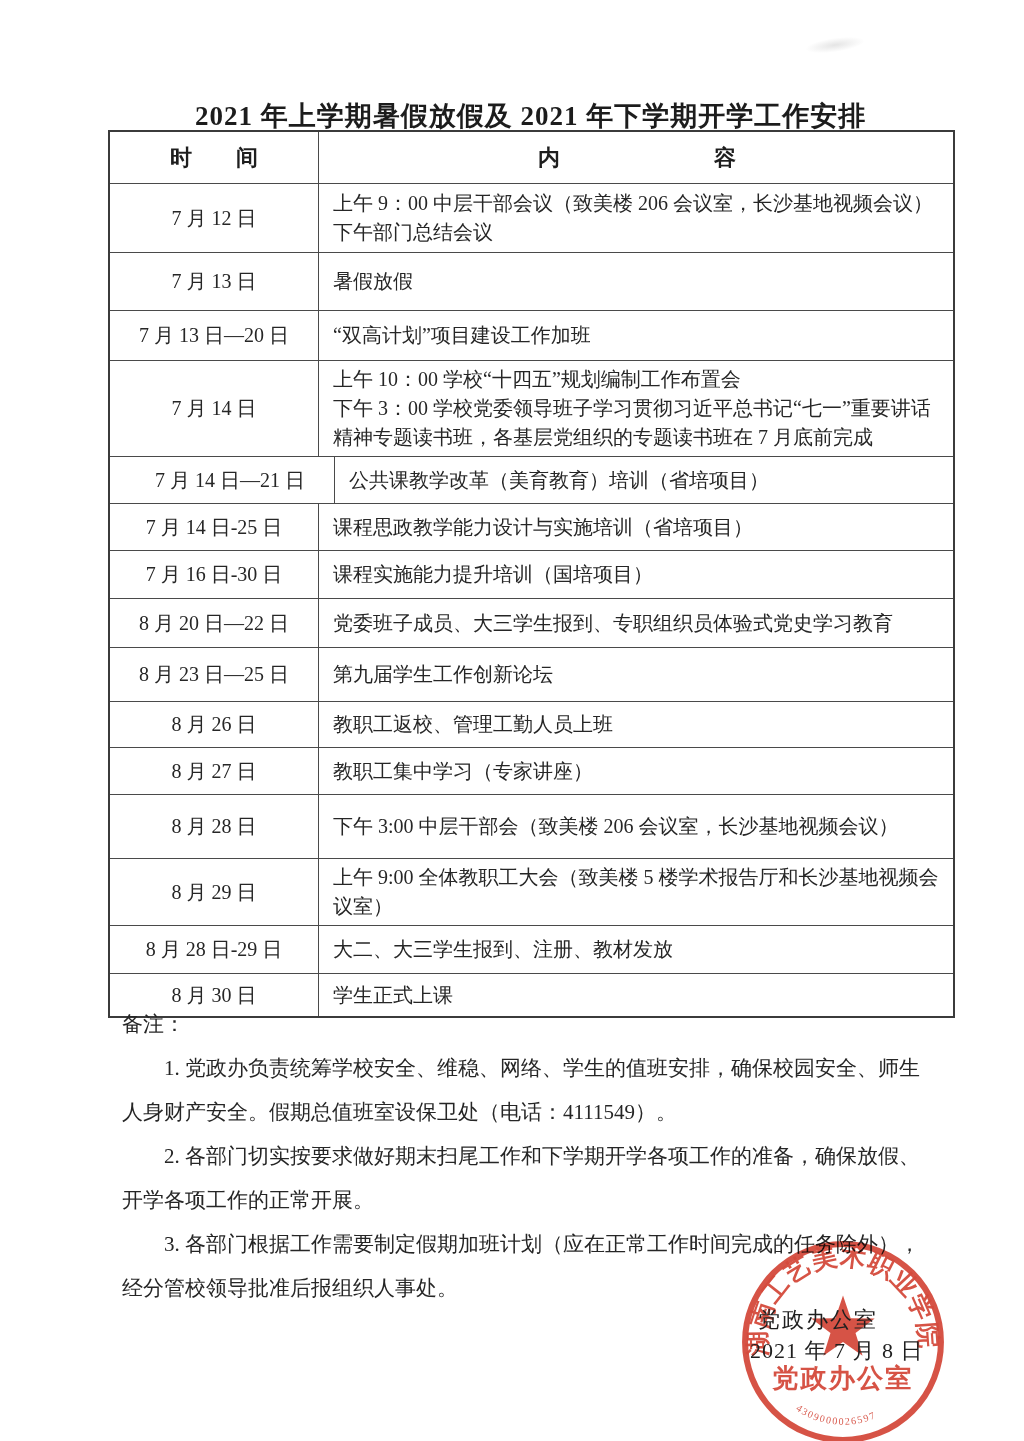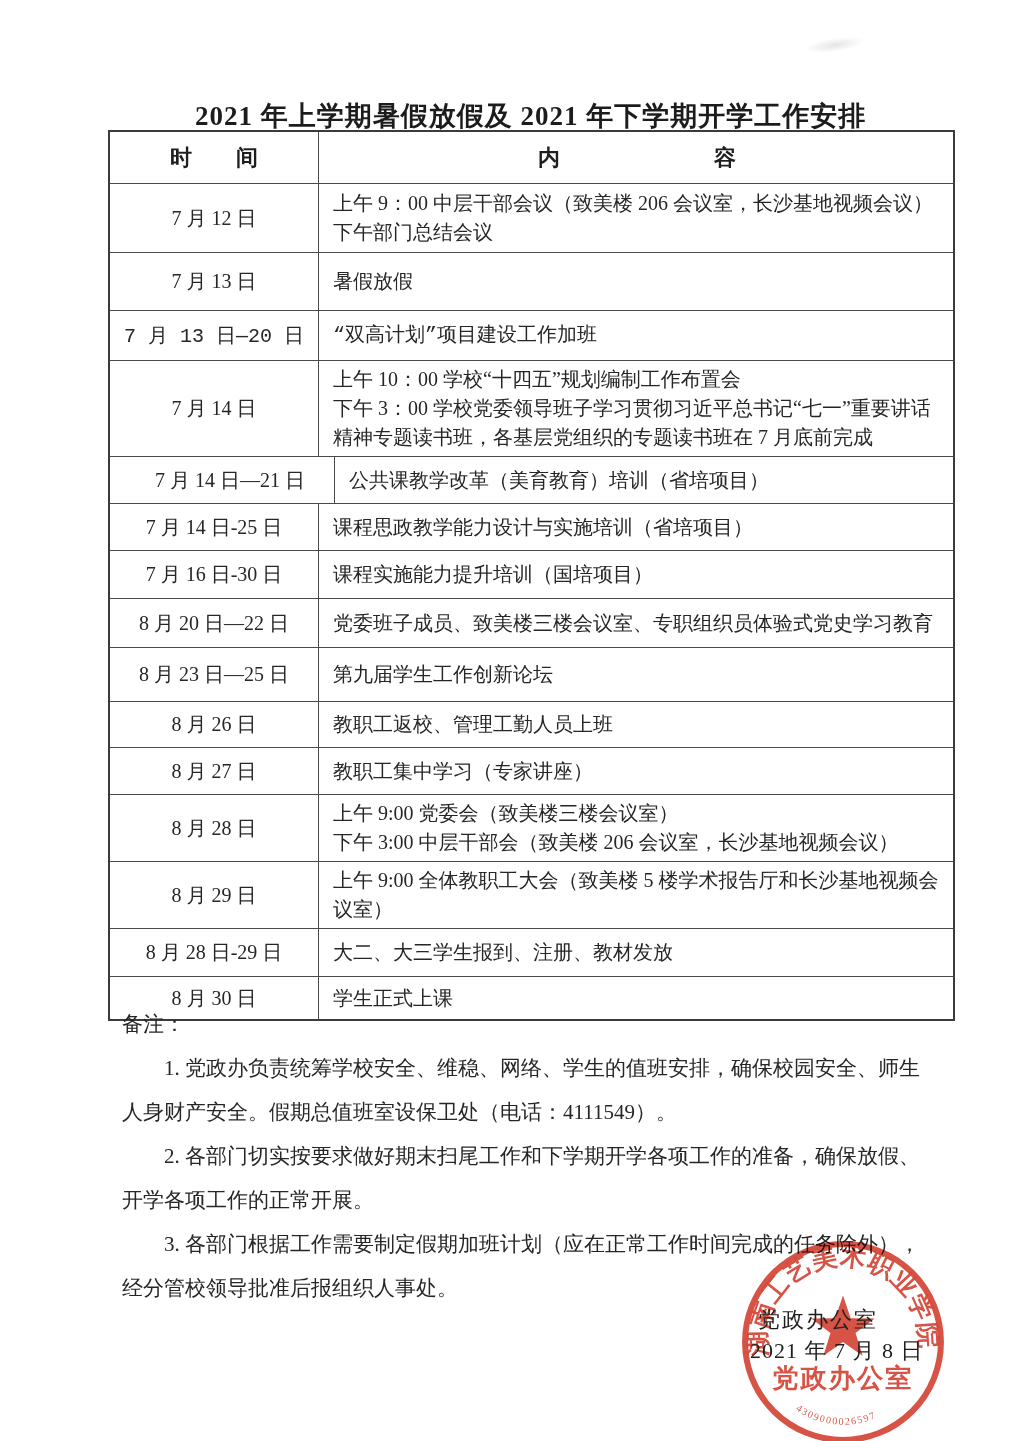--- a/index.html
+++ b/index.html
@@ -77,21 +77,21 @@
       </div>
     </div>
 
     <div class="trow" style="min-height:57px;">
       <div class="tcell time">7 月 13 日</div>
       <div class="tcell content">
         <div>暑假放假</div>
       </div>
     </div>
 
-    <div class="trow" style="min-height:49px;font-family:Liberation Mono, monospace;">
+    <div class="trow" style="min-height:49px;">
       <div class="tcell time">7 月 13 日—20 日</div>
       <div class="tcell content">
         <div>“双高计划”项目建设工作加班</div>
       </div>
     </div>
 
     <div class="trow" style="min-height:82px;">
       <div class="tcell time">7 月 14 日</div>
       <div class="tcell content">
         <div>上午 10：00 学校“十四五”规划编制工作布置会</div>
@@ -116,21 +116,21 @@
     <div class="trow" style="min-height:47px;">
       <div class="tcell time">7 月 16 日-30 日</div>
       <div class="tcell content">
         <div>课程实施能力提升培训（国培项目）</div>
       </div>
     </div>
 
     <div class="trow" style="min-height:48px;">
       <div class="tcell time">8 月 20 日—22 日</div>
       <div class="tcell content">
-        <div>党委班子成员、致美楼三楼会议室、专职组织员体验式党史学习教育</div>
+        <div>党委班子成员、大三学生报到、专职组织员体验式党史学习教育</div>
       </div>
     </div>
 
     <div class="trow" style="min-height:53px;">
       <div class="tcell time">8 月 23 日—25 日</div>
       <div class="tcell content">
         <div>第九届学生工作创新论坛</div>
       </div>
     </div>
 
@@ -144,21 +144,20 @@
     <div class="trow" style="min-height:46px;">
       <div class="tcell time">8 月 27 日</div>
       <div class="tcell content">
         <div>教职工集中学习（专家讲座）</div>
       </div>
     </div>
 
     <div class="trow" style="min-height:63px;">
       <div class="tcell time">8 月 28 日</div>
       <div class="tcell content">
-        <div>上午 9:00 党委会（致美楼三楼会议室）</div>
         <div>下午 3:00 中层干部会（致美楼 206 会议室，长沙基地视频会议）</div>
       </div>
     </div>
 
     <div class="trow" style="min-height:56px;">
       <div class="tcell time">8 月 29 日</div>
       <div class="tcell content">
         <div>上午 9:00 全体教职工大会（致美楼 5 楼学术报告厅和长沙基地视频会议室）</div>
       </div>
     </div>

